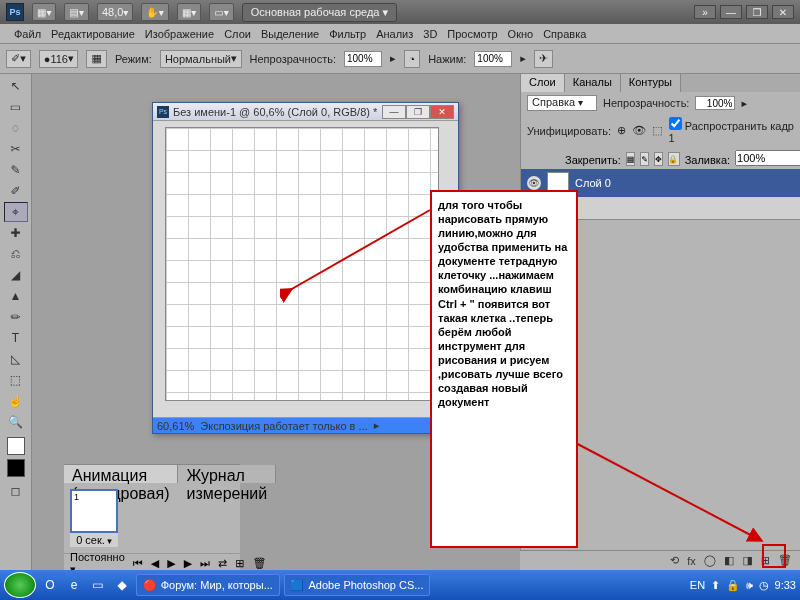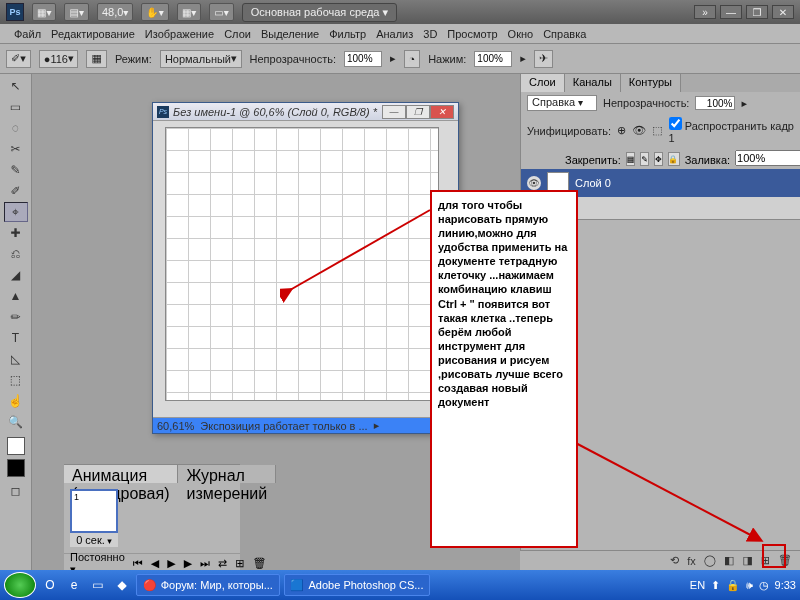--- a/index.html
+++ b/index.html
@@ -14,21 +14,21 @@
 .menubar span { cursor:default; }
 .optbar { height:30px; background:#b5b5b5; border-bottom:1px solid #888; display:flex; align-items:center; padding:0 6px; gap:8px; font-size:10px; color:#222; }
 .optbar .chip { background:#ccc; border:1px solid #888; padding:1px 4px; height:18px; display:flex; align-items:center; }
 .optbar .numin { width:38px; height:16px; background:#fff; border:1px solid #888; font-size:10px; padding:0 2px; }
 .main { position:absolute; top:74px; bottom:30px; left:0; right:0; display:flex; }
 .toolcol { width:32px; background:#b5b5b5; border-right:1px solid #888; display:flex; flex-direction:column; align-items:center; padding-top:2px; gap:1px; }
 .toolcol .tool { width:24px; height:20px; border:1px solid transparent; display:flex; align-items:center; justify-content:center; font-size:12px; color:#333; }
 .toolcol .tool.active { background:#aab; border:1px inset #668; }
 .workspace { flex:1; background:#a0a0a0; position:relative; }
 .docwin { position:absolute; left:120px; top:28px; width:307px; height:332px; background:#d9d9d9; border:1px solid #3a5a8a; box-shadow:2px 2px 6px rgba(0,0,0,0.3); }
-.docwin .titlebar { height:18px; background:linear-gradient(#eaeaf2,#cfd4e2); display:flex; align-items:center; padding:0 4px; font-size:10px; color:#333; border-bottom:1px solid #999; gap:4px;font-style:italic; }
+.docwin .titlebar { height:18px; background:linear-gradient(#eaeaf2,#cfd4e2); display:flex; align-items:center; padding:0 4px; font-size:10px; color:#333; border-bottom:1px solid #999; gap:4px; }
 .docwin .titlebar .tbicon { width:12px; height:12px; background:#1a3a5e; font-size:7px; color:#9cf; display:flex; align-items:center; justify-content:center; }
 .docwin .tbtns { margin-left:auto; display:flex; gap:0; }
 .docwin .tbtns span { width:24px; height:14px; border:1px solid #888; display:flex; align-items:center; justify-content:center; font-size:9px; }
 .docwin .tbtns .cls { background:#d9534f; color:#fff; }
 .docwin .tbtns .nm { background:#e8e8e8; }
 .doccanvas { position:absolute; top:24px; left:12px; width:274px; height:274px; background:#fff; border:1px solid #888;
   background-image:linear-gradient(#ccc 1px,transparent 1px),linear-gradient(90deg,#ccc 1px,transparent 1px);
   background-size:22px 22px; }
 .docstatus { position:absolute; bottom:0; left:0; right:0; height:16px; background:#3b82f6; border-top:1px solid #999; display:flex; align-items:center; font-size:9px; color:#333; gap:6px; padding:0 4px; }
 .rightpanels { width:280px; background:#b5b5b5; border-left:1px solid #888; display:flex; flex-direction:column; }

